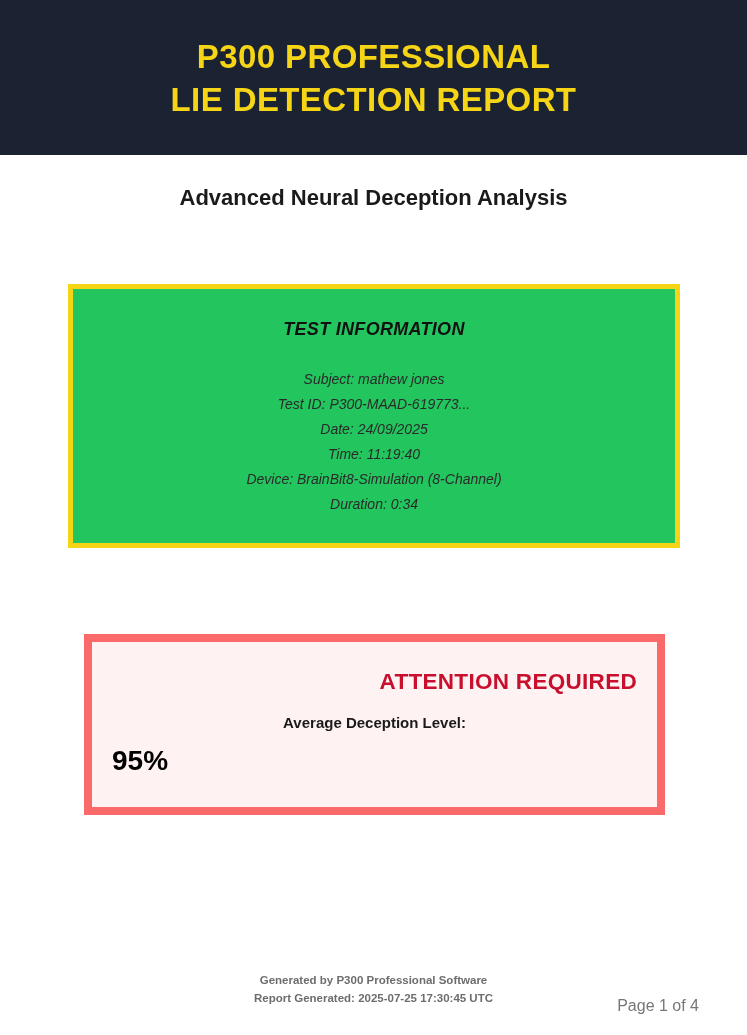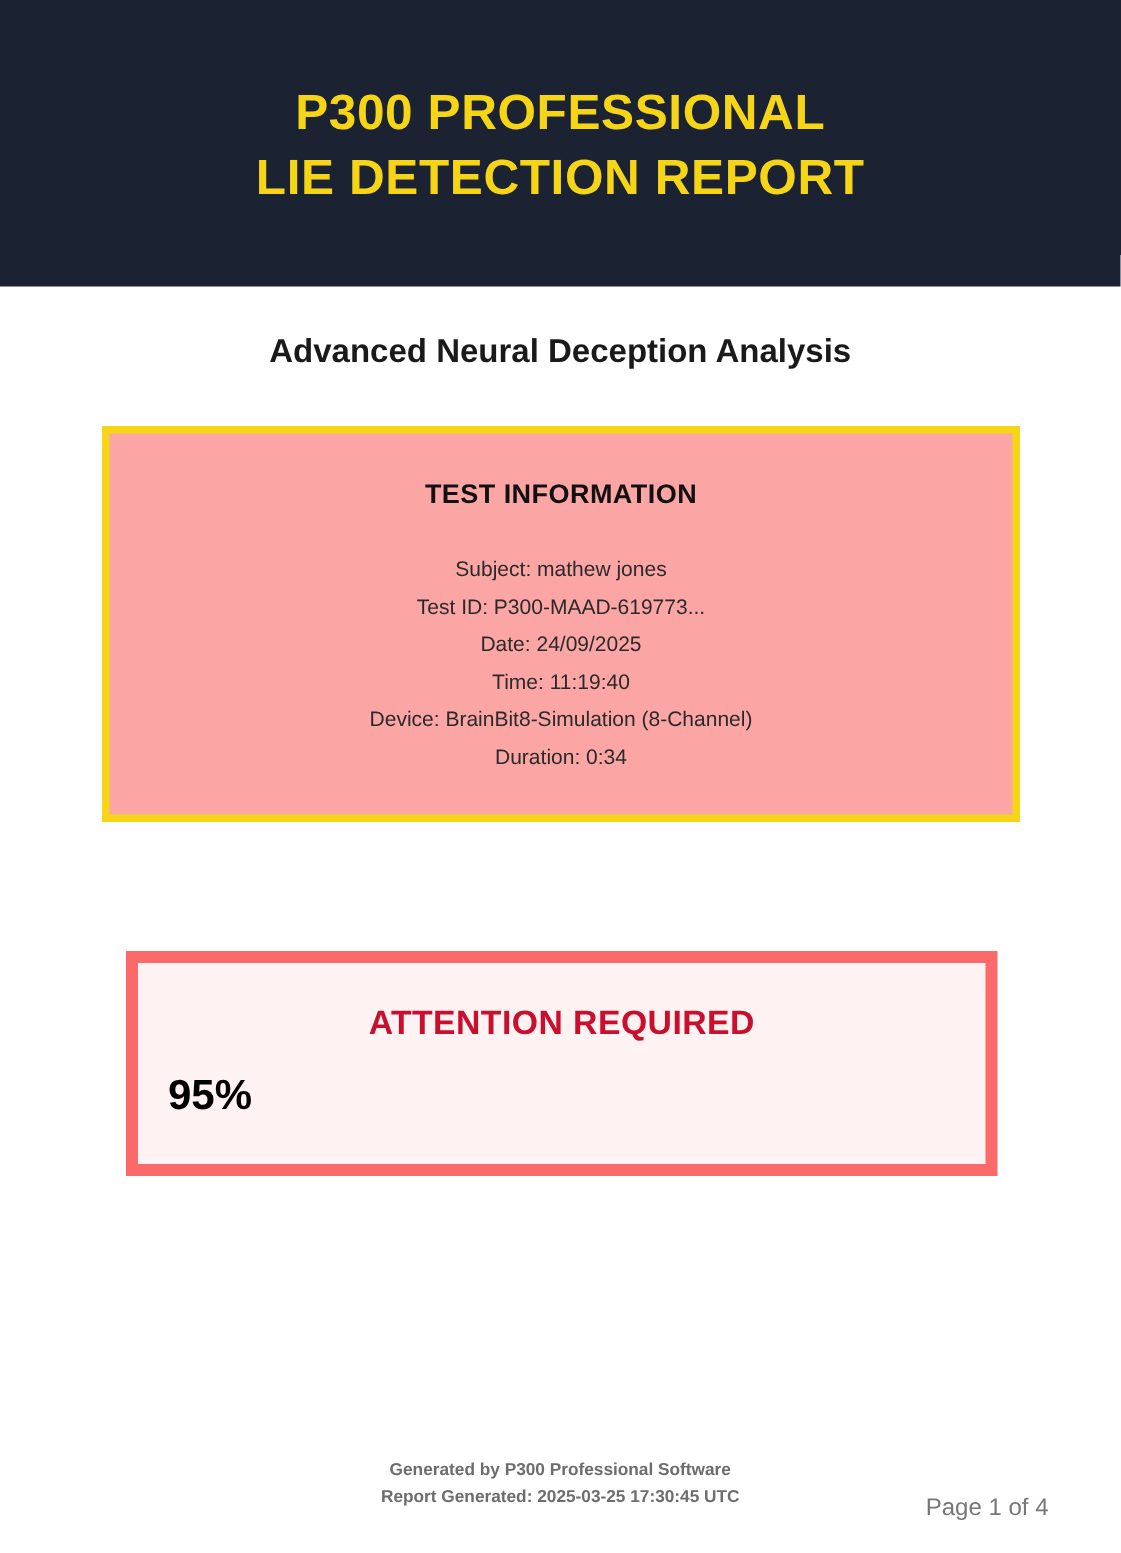--- a/index.html
+++ b/index.html
@@ -18,21 +18,21 @@
     position: relative;
     width: 747px;
     height: 1035px;
     background: #ffffff;
     box-sizing: border-box;
   }
 
   
   .header-banner {
     width: 100%;
-    height: 191px;
+    height: 155px;
     background: #1b2232;
     display: flex;
     flex-direction: column;
     align-items: center;
     justify-content: center;
     box-sizing: border-box;
   }
   .header-title-line {
     color: #f5d516;
     font-size: 33px;
@@ -52,22 +52,23 @@
   }
 
   
   .info-box {
     position: absolute;
     left: 68px;
     top: 284px;
     width: 612px;
     box-sizing: border-box;
     border: 5px solid #f5d516;
-    background: #fca5a5;
+    background: #22c55e;
     padding: 30px 20px 26px 20px;
+    font-style: italic;
   }
   .info-box-title {
     text-align: center;
     font-size: 18px;
     font-weight: bold;
     color: #111111;
     letter-spacing: 0.3px;
     margin-bottom: 27px;
   }
   .info-line {
@@ -82,21 +83,21 @@
     position: absolute;
     left: 84px;
     top: 634px;
     width: 581px;
     box-sizing: border-box;
     border: 8px solid #fa6a6a;
     background: #fff2f2;
     padding: 27px 20px 30px 20px;
   }
   .alert-title {
-    text-align: center;
+    text-align: right;
     font-size: 22.5px;
     font-weight: bold;
     color: #c8102e;
     letter-spacing: 0.3px;
     margin-bottom: 19px;
   }
   .alert-label {
     text-align: center;
     font-size: 15px;
     font-weight: bold;
@@ -150,23 +151,24 @@
     <div class="info-line">Subject: mathew jones</div>
     <div class="info-line">Test ID: P300-MAAD-619773...</div>
     <div class="info-line">Date: 24/09/2025</div>
     <div class="info-line">Time: 11:19:40</div>
     <div class="info-line">Device: BrainBit8-Simulation (8-Channel)</div>
     <div class="info-line">Duration: 0:34</div>
   </div>
 
   <div class="alert-box">
     <div class="alert-title">ATTENTION REQUIRED</div>
+    <div class="alert-label">Average Deception Level:</div>
     <div class="alert-value">95%</div>
   </div>
 
   <div class="footer">
     <div class="footer-line">Generated by P300 Professional Software</div>
-    <div class="footer-line">Report Generated: 2025-03-25 17:30:45 UTC</div>
+    <div class="footer-line">Report Generated: 2025-07-25 17:30:45 UTC</div>
   </div>
 
   <div class="page-number">Page 1 of 4</div>
 
 </div>
 
 </body></html>

